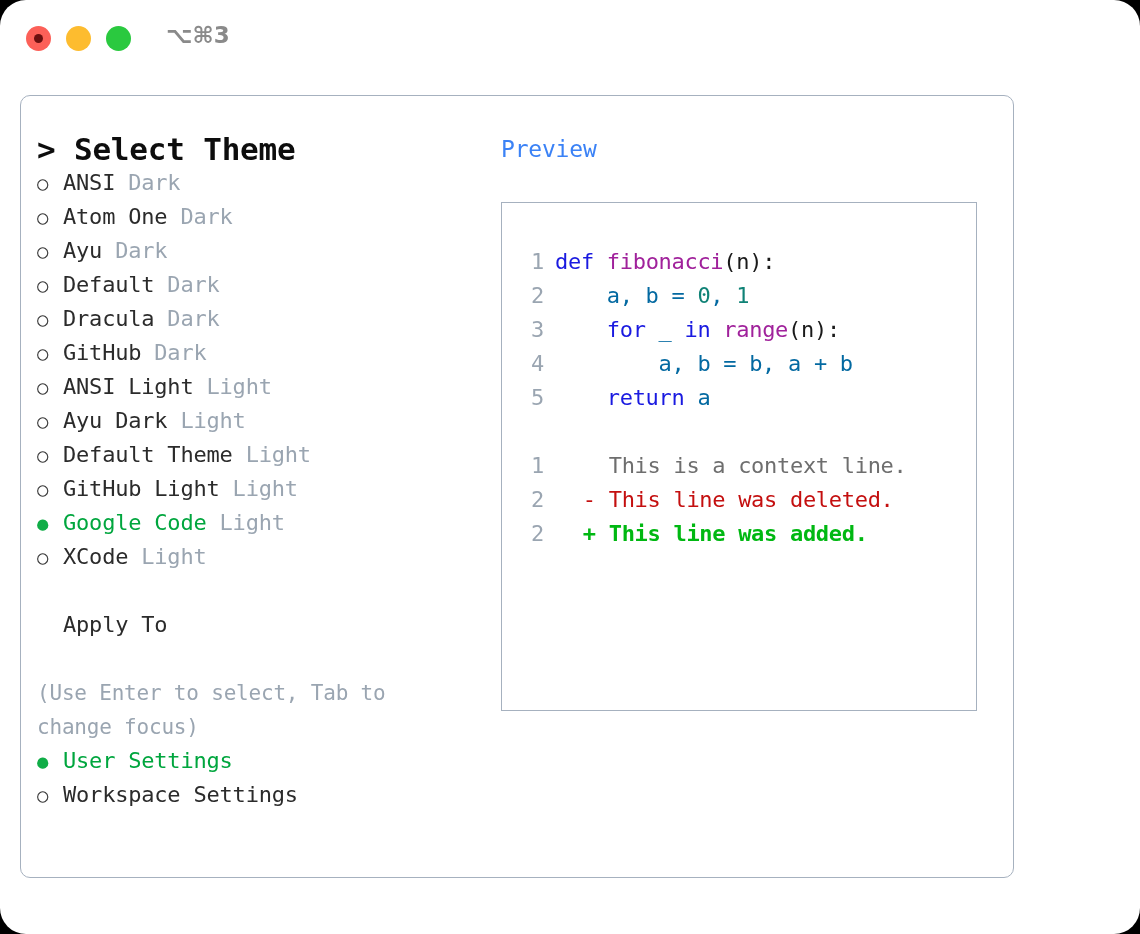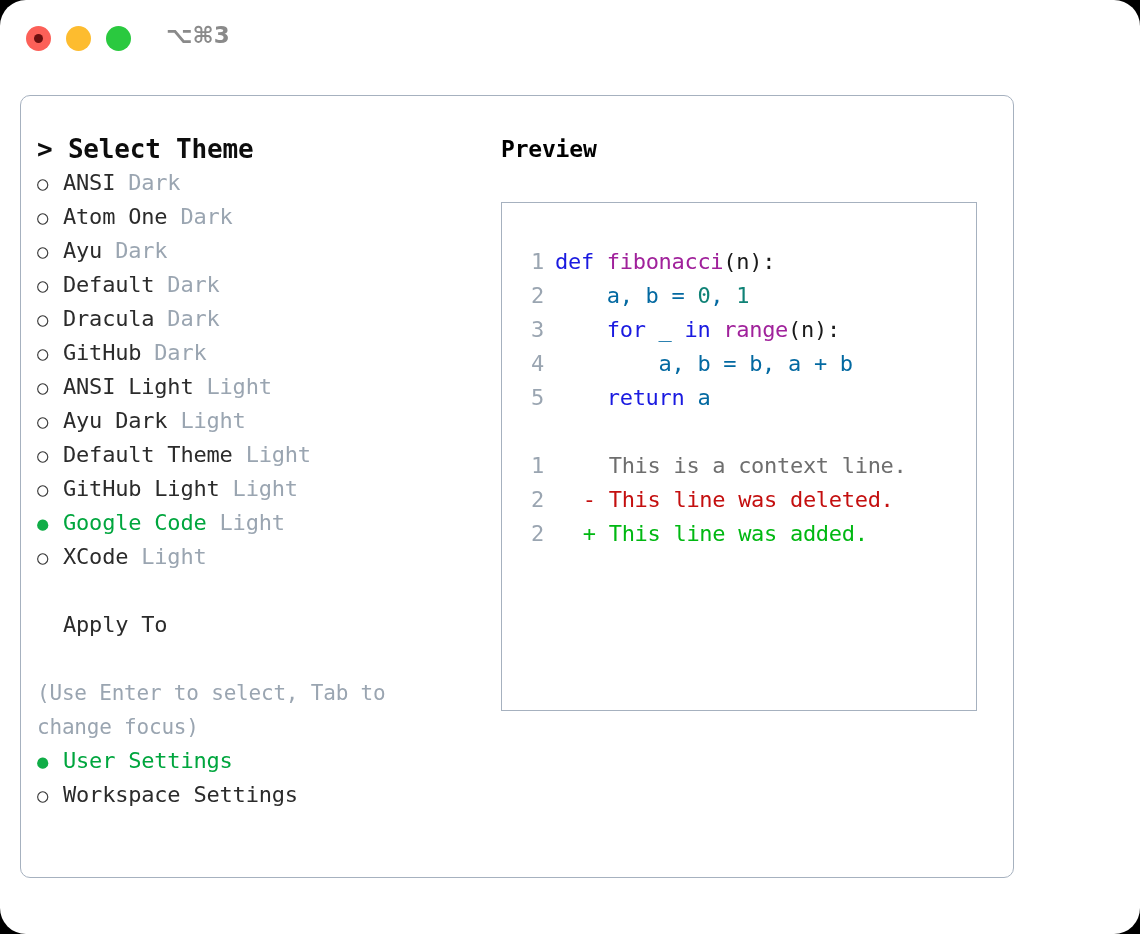--- a/index.html
+++ b/index.html
@@ -75,21 +75,21 @@
   }
 
   
   #left-col {
     position: absolute;
     left: 16px;
     top: 36px;
     width: 440px;
   }
   #theme-heading {
-    font-size: 26px;
+    font-size: 31px;
     font-weight: bold;
     color: #0d0d0d;
     line-height: 34px;
     white-space: pre;
     letter-spacing: -0.2px;
   }
   .opt-row {
     display: block;
     font-size: 22px;
     line-height: 34px;
@@ -130,22 +130,22 @@
 
   
   #right-col {
     position: absolute;
     left: 480px;
     top: 36px;
     width: 490px;
   }
   #preview-heading {
     font-size: 23px;
-    font-weight: bold;
-    color: #000000;
+    font-weight: normal;
+    color: #3b82f6;
     line-height: 34px;
     letter-spacing: -0.2px;
   }
   #preview-box {
     margin-top: 36px;
     width: 476px;
     height: 509px;
     border: 1.6px solid #a6b1bf;
     box-sizing: border-box;
     background: #ffffff;
@@ -174,21 +174,21 @@
   .tok-kw   { color: #1a1ae0; }
   .tok-fn   { color: #a0219b; }
   .tok-num  { color: #0f8276; }
   .tok-punc { color: #1a1a1a; }
   .tok-txt  { color: #0369a1; }
 
   .blank-line { height: 34px; }
 
   .diff-ctx { color: #6e6e6e; }
   .diff-del { color: #c40f0f; }
-  .diff-add { color: #00b812; }
+  .diff-add { color: #00b812; font-weight: bold; }
 </style>
 </head>
 <body>
 
 <div id="window">
 
   <div id="titlebar">
     <div class="traffic" id="dot-close"></div>
     <div class="traffic" id="dot-min"></div>
     <div class="traffic" id="dot-max"></div>

